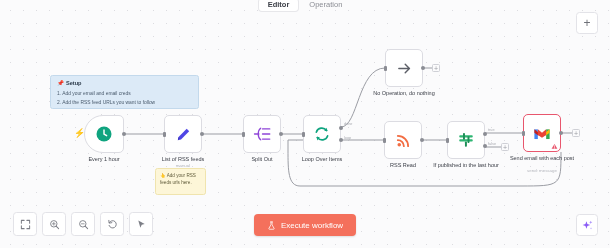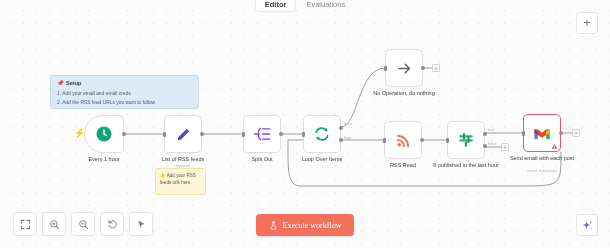--- a/index.html
+++ b/index.html
@@ -123,42 +123,42 @@
     width: 24px; height: 24px; background: #fff; border: 1px solid #e3e3e8;
     border-radius: 3.5px; display: flex; align-items: center; justify-content: center;
     color: #7c7e86;
   }
   .exec-wrap {
     position: absolute; left: 0; right: 0; top: 214px;
     display: flex; justify-content: center; z-index: 30;
   }
   .exec {
     background: #f4705c; color: #fff; border: none; border-radius: 4px;
-    height: 22px; padding: 0 13px; font-size: 8px; font-family: Liberation Serif, serif;
+    height: 22px; padding: 0 13px; font-size: 8px; font-family: Liberation Sans, sans-serif;
     display: flex; align-items: center; gap: 5px; cursor: pointer;
     box-shadow: 0 1px 2px rgba(0,0,0,.12);
   }
   .corner-btn {
     position: absolute; width: 22px; height: 22px; background: #fff;
     border: 1px solid #e3e3e8; border-radius: 3.5px;
     display: flex; align-items: center; justify-content: center; z-index: 30;
   }
   #add-node-btn { right: 12px; top: 12px; color: #6e7077; font-size: 12px; }
   #ai-btn { right: 12px; top: 214px; }
 </style>
 </head>
 <body>
 
 <div id="app">
 
   <div id="canvas"></div>
 
   <div class="tabbar">
     <div class="tab active">Editor</div>
-    <div class="tab">Evaluations</div>
+    <div class="tab">Operation</div>
   </div>
 
   <svg id="edges" viewBox="0 0 610 248">
     <g stroke="#9b9da4" stroke-width="1" fill="none">
 
       <path d="M124,134 L164,134"></path>
 
       <path d="M202,134 L243,134"></path>
 
       <path d="M281,134 L303,134"></path>

